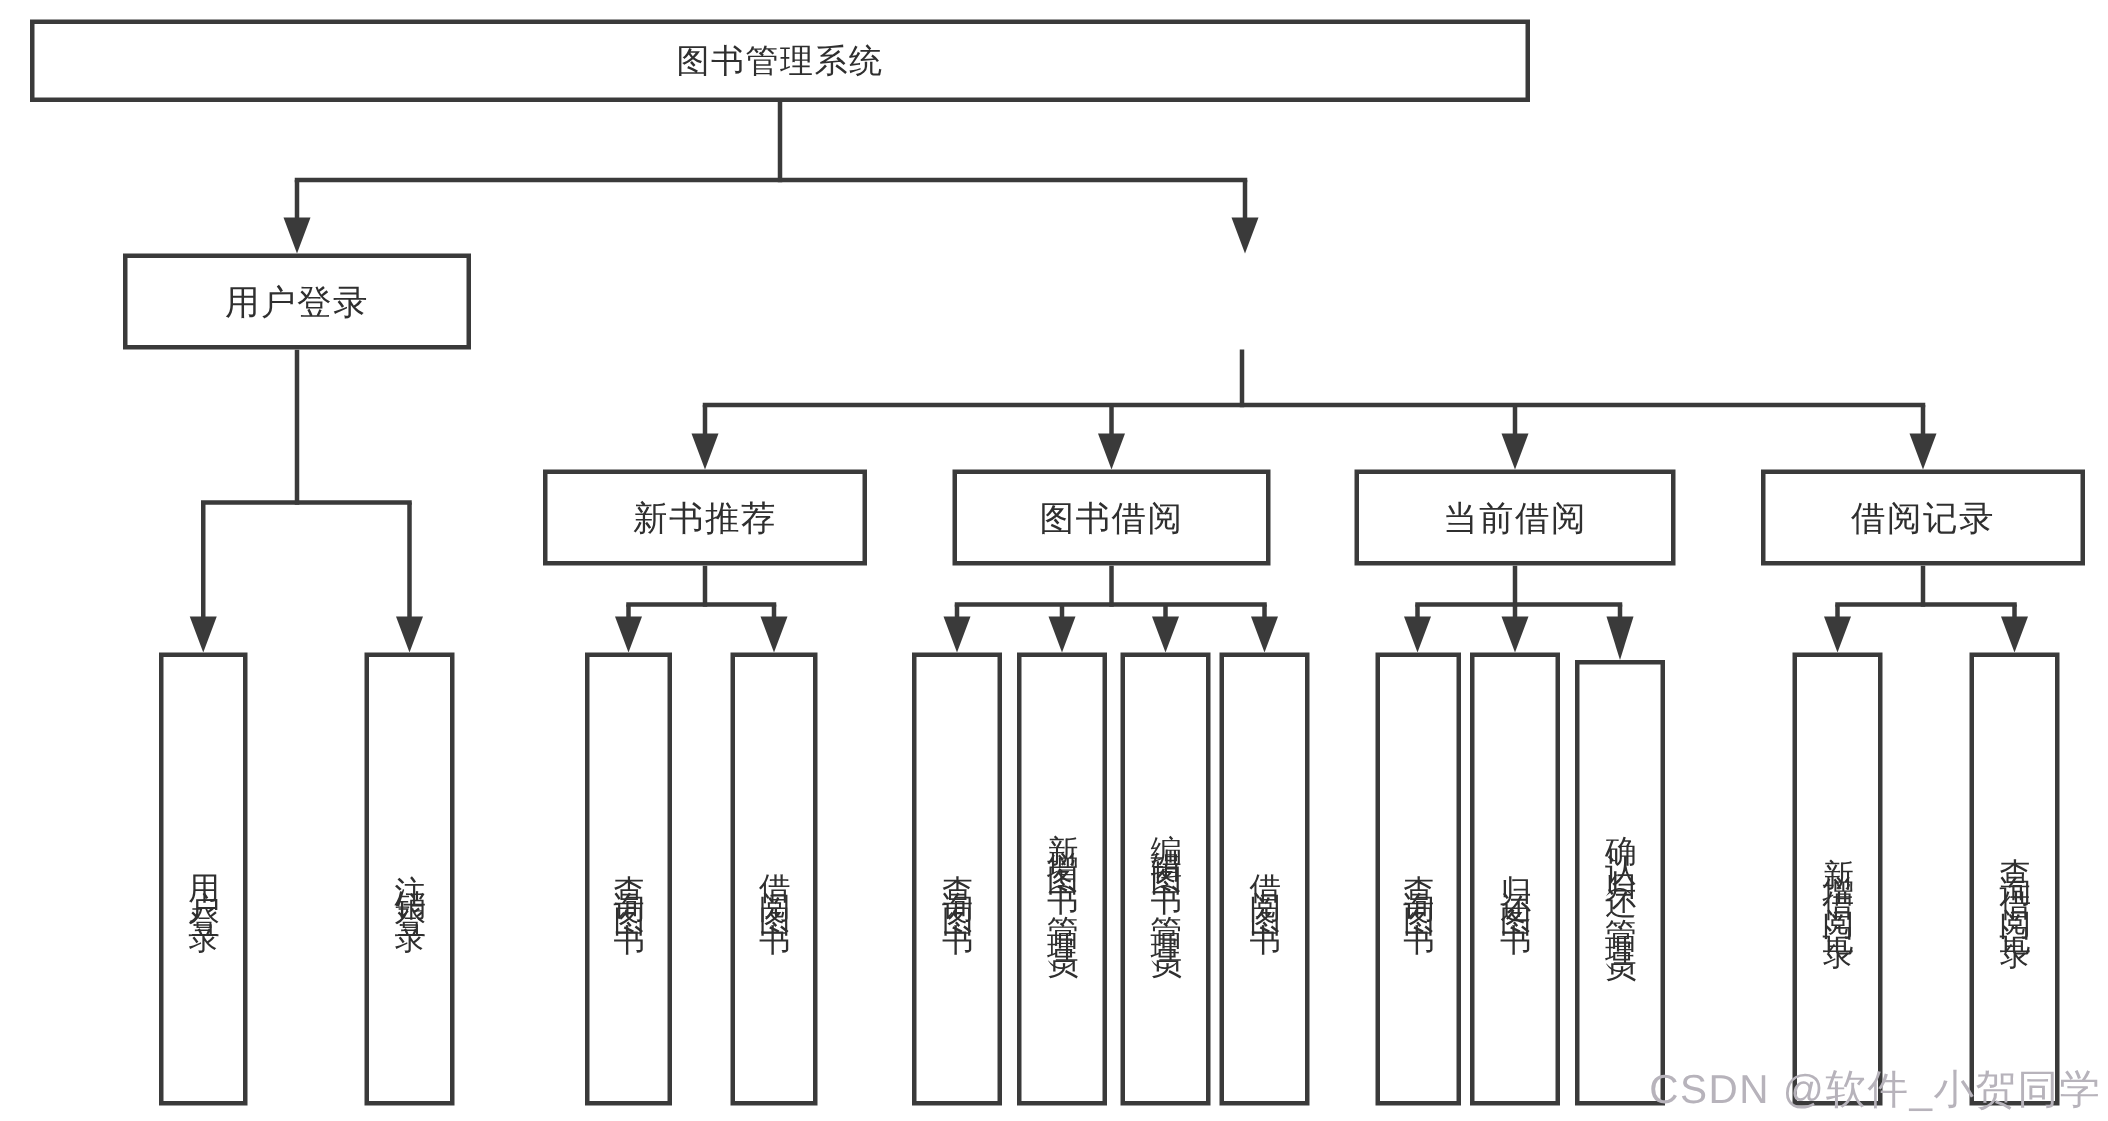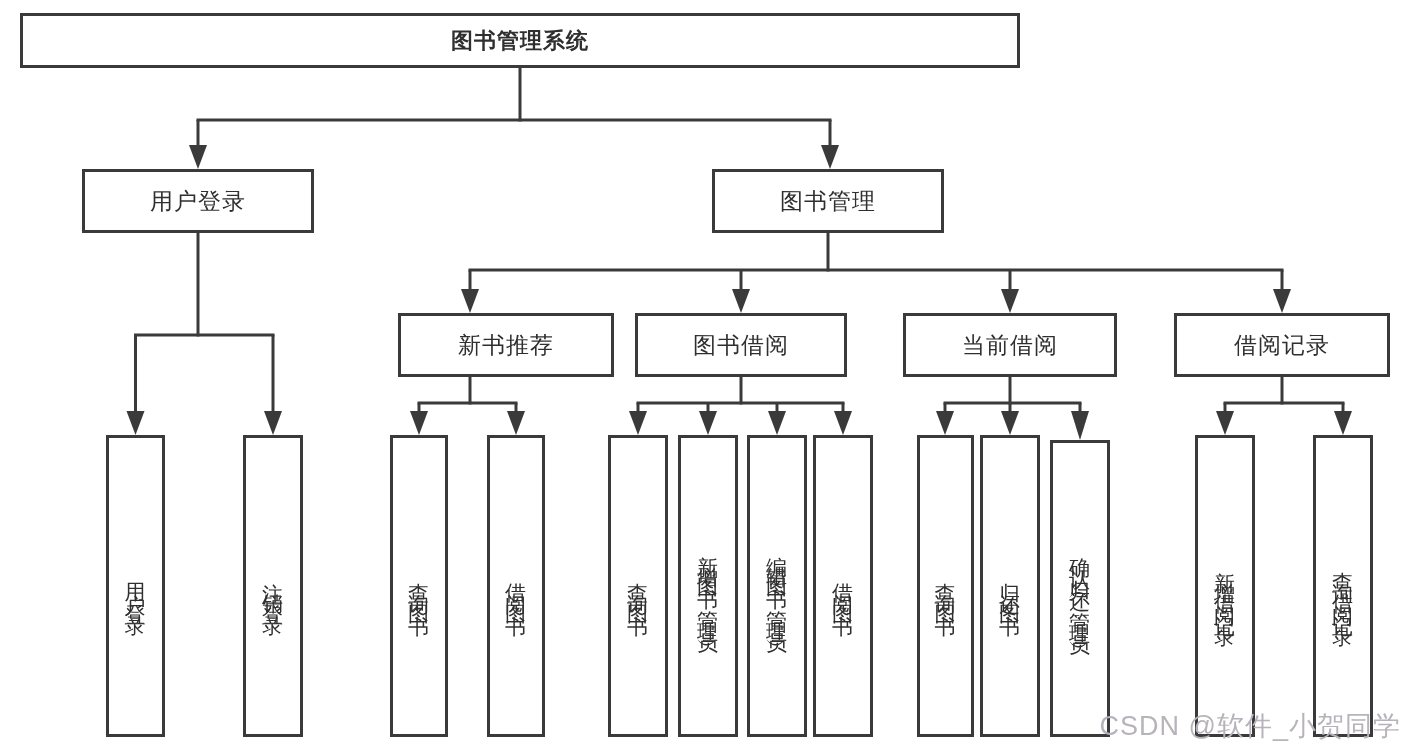--- a/index.html
+++ b/index.html
@@ -29,21 +29,21 @@
     display:flex;
     align-items:center;
     justify-content:center;
     text-align:center;
     z-index:2;
   }
   .node.h{
     font-size:23px;
     letter-spacing:1px;
   }
-  .node.root{font-size:22px;font-weight:bold;}
+  .node.root{font-size:22px;}
   .node.leaf{
     writing-mode:vertical-rl;
     font-size:21px;
     letter-spacing:11px;
     line-height:1;
     padding-top:4px;
   }
   #watermark{
     position:absolute;
     right:4px;
@@ -120,23 +120,22 @@
       <line x1="1225" y1="403" x2="1225" y2="413"></line>
       <polygon points="1216,411 1234,411 1225,435" stroke="none"></polygon>
       <line x1="1343" y1="403" x2="1343" y2="413"></line>
       <polygon points="1334,411 1352,411 1343,435" stroke="none"></polygon>
     </g>
   </svg>
 
   <div class="node h root" style="left:20px;top:13px;width:1000px;height:55px;">图书管理系统</div>
 
   <div class="node h" style="left:82px;top:169px;width:232px;height:64px;">用户登录</div>
-  <div class="node h" style="left:712px;top:169px;width:232px;height:64px;">图书管理</div>
 
-  <div class="node h" style="left:362px;top:313px;width:216px;height:64px;margin-left:36px;">新书推荐</div>
+  <div class="node h" style="left:362px;top:313px;width:216px;height:64px;">新书推荐</div>
   <div class="node h" style="left:903px;top:313px;width:214px;height:64px;">当前借阅</div>
   <div class="node h" style="left:635px;top:313px;width:212px;height:64px;">图书借阅</div>
   <div class="node h" style="left:1174px;top:313px;width:216px;height:64px;">借阅记录</div>
 
   <div class="node leaf" style="left:106px;top:435px;width:59px;height:302px;">用户登录</div>
   <div class="node leaf" style="left:243px;top:435px;width:60px;height:302px;">注销登录</div>
 
   <div class="node leaf" style="left:390px;top:435px;width:58px;height:302px;">查询图书</div>
   <div class="node leaf" style="left:487px;top:435px;width:58px;height:302px;">借阅图书</div>
 

